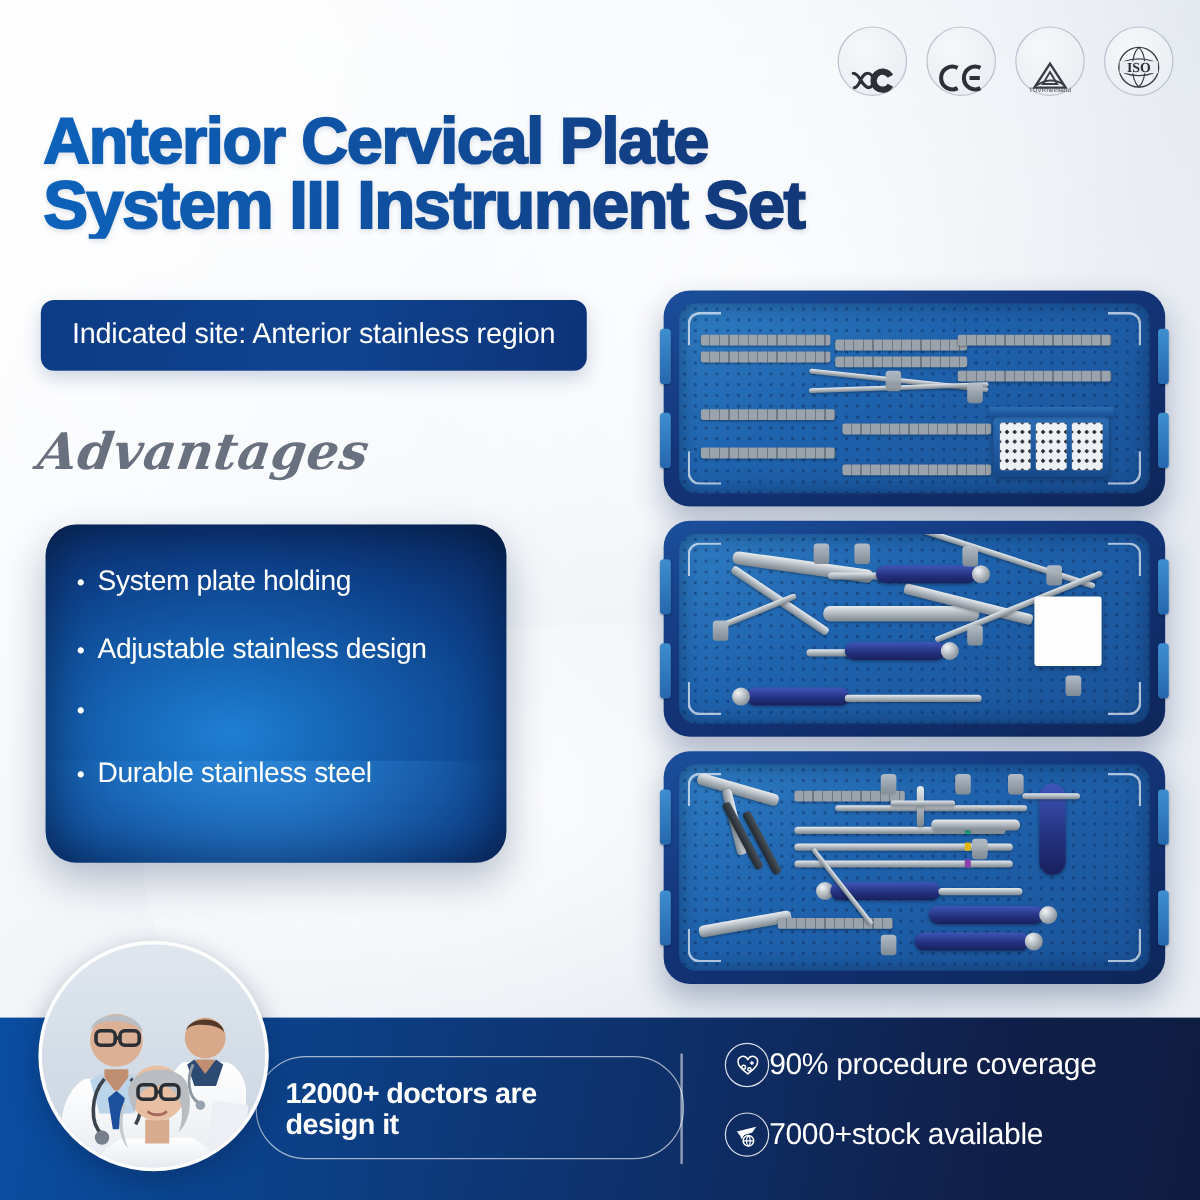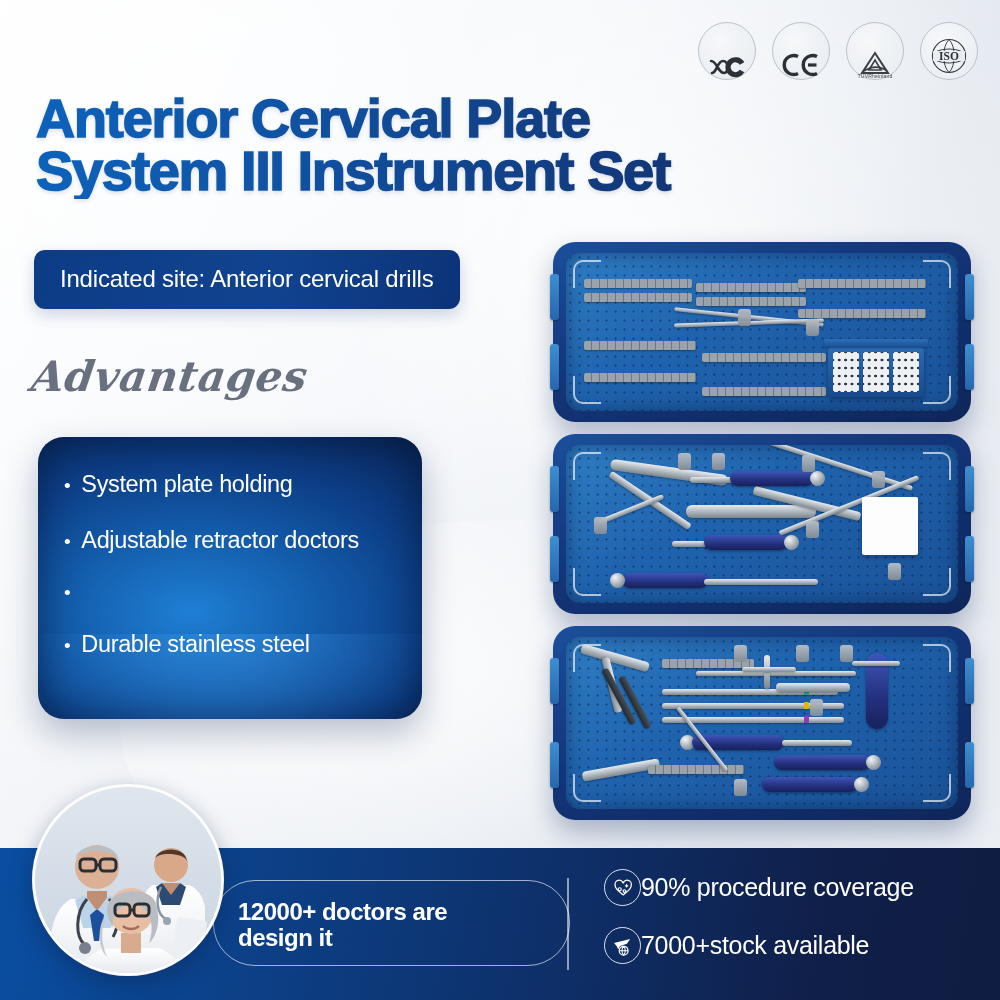--- a/index.html
+++ b/index.html
@@ -220,33 +220,33 @@
         <text x="23" y="26.6" text-anchor="middle" font-family="Liberation Serif, serif" font-size="11.5" font-weight="bold" fill="#2c3138">ISO</text>
       </svg>
     </div>
   </div>
 
   <div class="headline">
     <span class="ln ln1">Anterior Cervical Plate</span>
     <span class="ln ln2">System III Instrument Set</span>
   </div>
 
-  <div class="indication">Indicated site: Anterior cervical drills</div>
+  <div class="indication">Indicated site: Anterior stainless region</div>
 
   <div class="adv-script">Advantages</div>
 
   <div class="adv-box">
     <ul class="adv-list">
       <li>
         <span class="dot">•</span>
         <span>System plate holding</span>
       </li>
       <li>
         <span class="dot">•</span>
-        <span>Adjustable retractor doctors</span>
+        <span>Adjustable stainless design</span>
       </li>
       <li>
         <span class="dot">•</span>
       </li>
       <li>
         <span class="dot">•</span>
         <span>Durable stainless steel</span>
       </li>
     </ul>
   </div>

